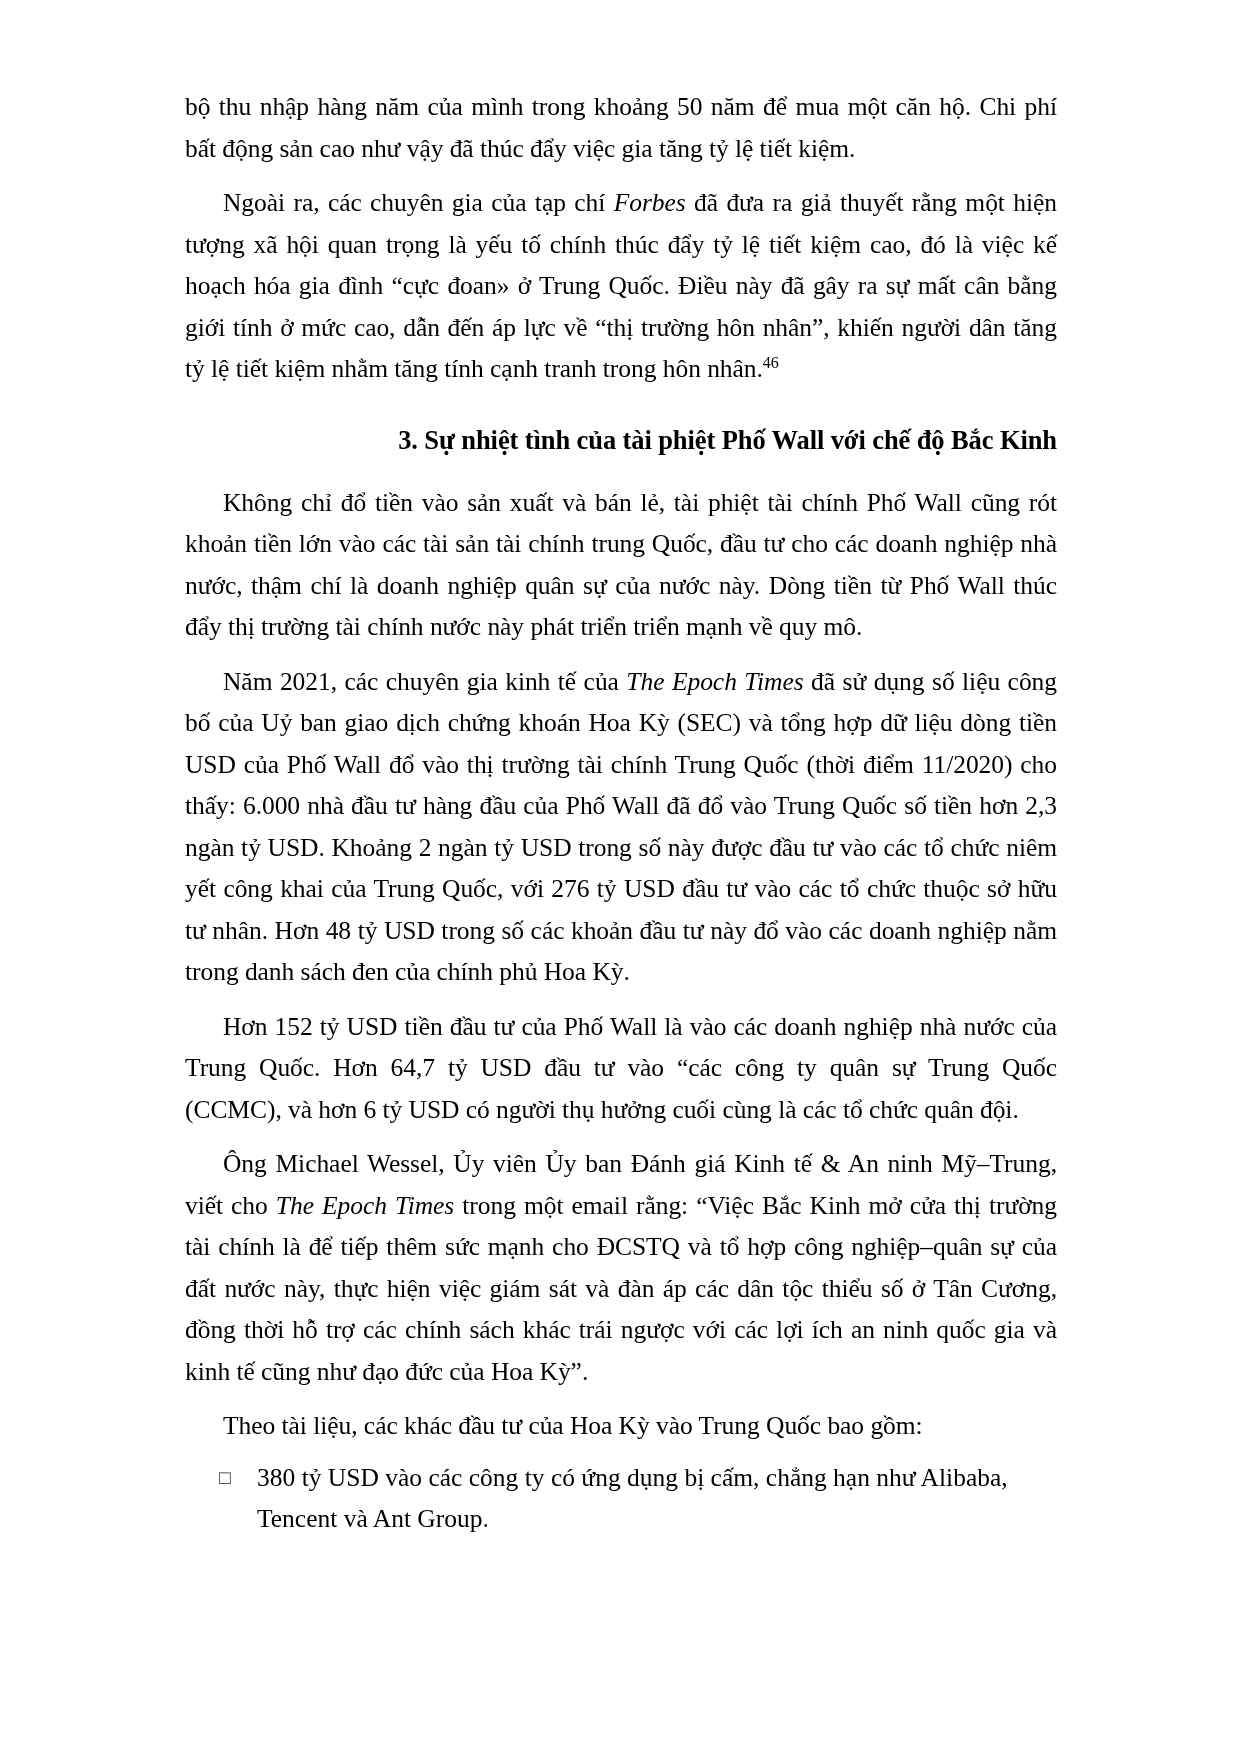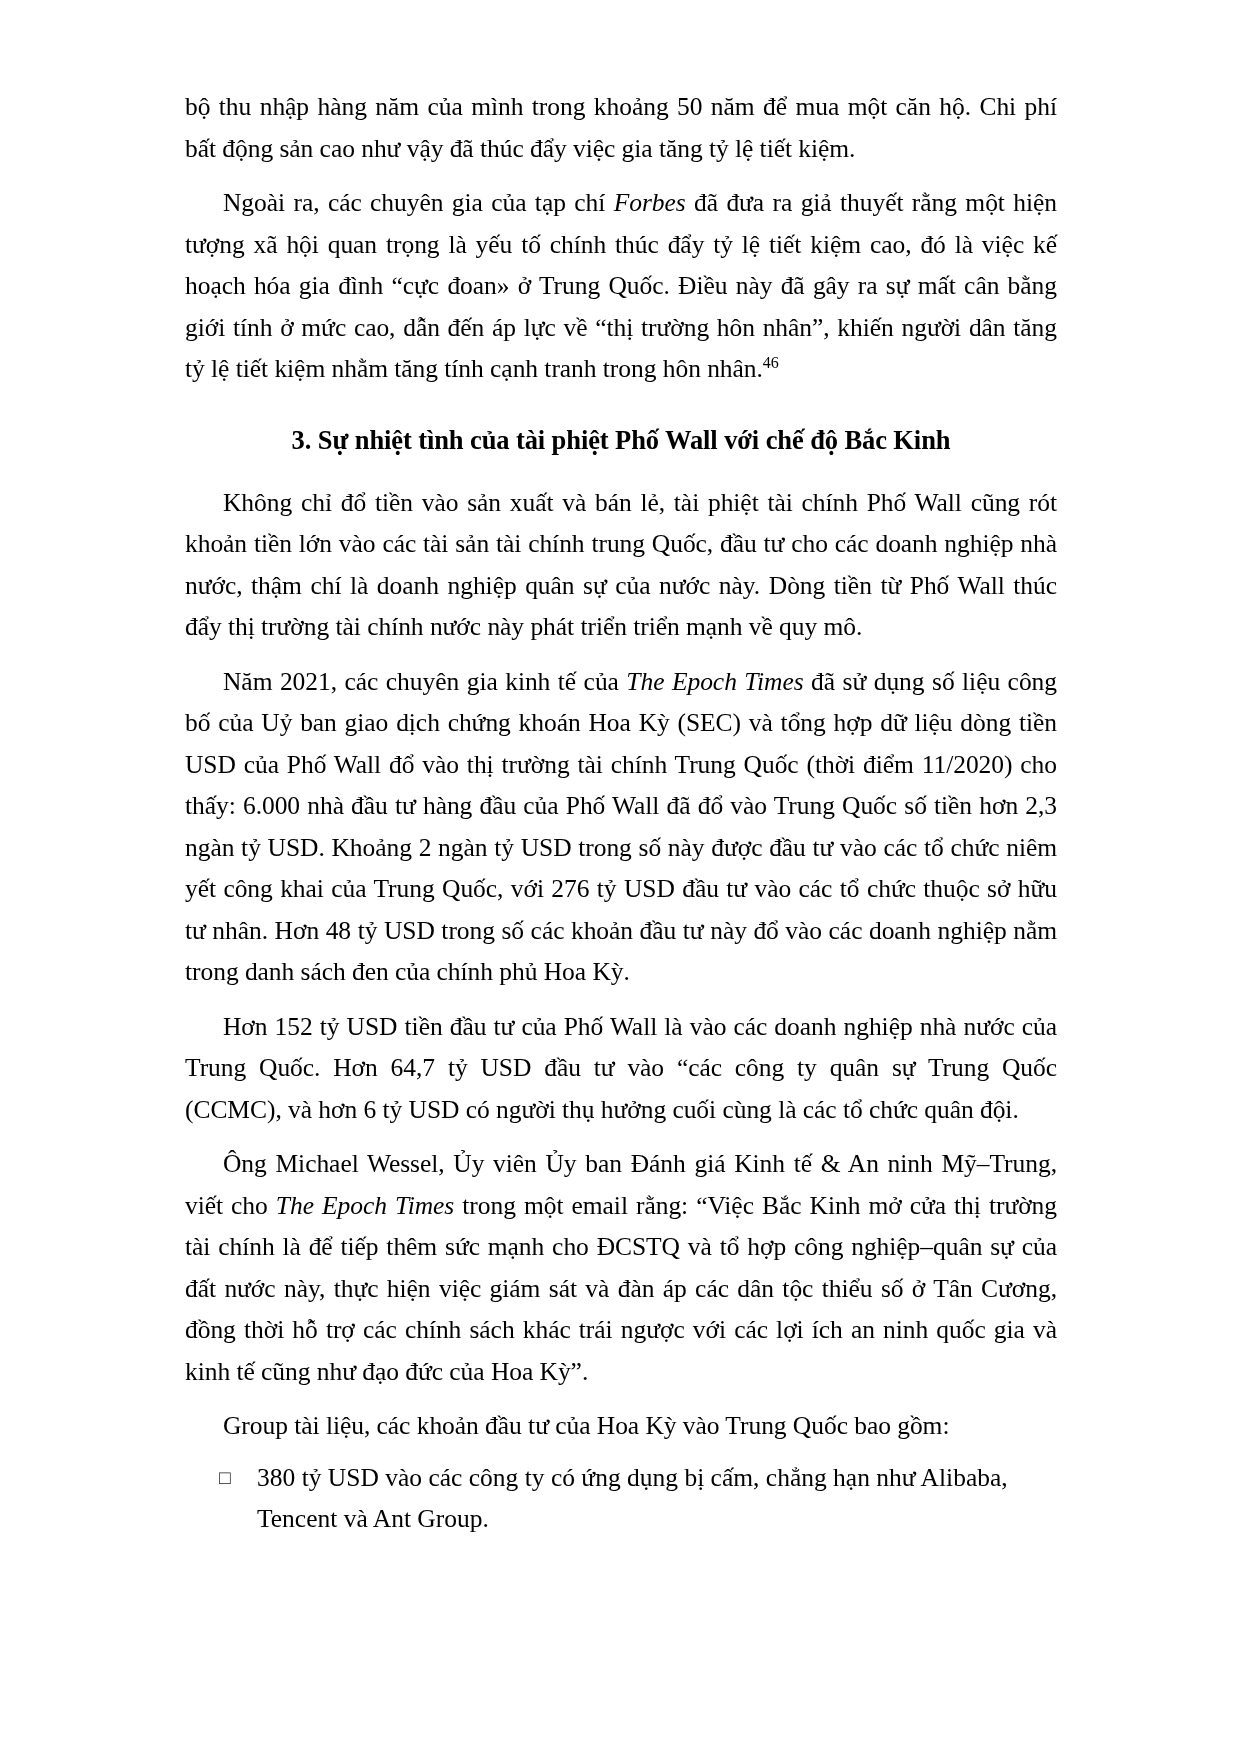--- a/index.html
+++ b/index.html
@@ -41,21 +41,21 @@
     text-indent: 38px;
   }
   .para-gap {
     height: 13px;
   }
   h2.section-heading {
     margin: 0;
     font-size: 26.5px;
     line-height: 36px;
     font-weight: bold;
-    text-align: center;
+    text-align: right;
     letter-spacing: -0.1px;
   }
   .heading-gap-top { height: 32px; }
   .heading-gap-bottom { height: 24px; }
 
   .sup {
     font-size: 16px;
     vertical-align: super;
     line-height: 0;
   }
@@ -151,21 +151,21 @@
     <div class="para-gap"></div>
 
     <p class="indent">Hơn 152 tỷ USD tiền đầu tư của Phố Wall là vào các doanh nghiệp nhà nước của Trung Quốc. Hơn 64,7 tỷ USD đầu tư vào “các công ty quân sự Trung Quốc (CCMC), và hơn 6 tỷ USD có người thụ hưởng cuối cùng là các tổ chức quân đội.</p>
 
     <div class="para-gap"></div>
 
     <p class="indent"><span>Ông Michael Wessel, Ủy viên Ủy ban Đánh giá Kinh tế &amp; An ninh Mỹ–Trung, viết cho </span><em>The Epoch Times</em><span> trong một email rằng: “Việc Bắc Kinh mở cửa thị trường tài chính là để tiếp thêm sức mạnh cho ĐCSTQ và tổ hợp công nghiệp–quân sự của đất nước này, thực hiện việc giám sát và đàn áp các dân tộc thiểu số ở Tân Cương, đồng thời hỗ trợ các chính sách khác trái ngược với các lợi ích an ninh quốc gia và kinh tế cũng như đạo đức của Hoa Kỳ”.</span></p>
 
     <div class="para-gap"></div>
 
-    <p class="indent">Group tài liệu, các khoản đầu tư của Hoa Kỳ vào Trung Quốc bao gồm:</p>
+    <p class="indent">Theo tài liệu, các khác đầu tư của Hoa Kỳ vào Trung Quốc bao gồm:</p>
 
     <div class="list-gap"></div>
 
     <ul class="bullets">
       <li>
         <span class="marker">□</span>
         <span>380 tỷ USD vào các công ty có ứng dụng bị cấm, chẳng hạn như Alibaba, Tencent và Ant Group.</span>
       </li>
       <li>
         <span class="marker">□</span>

